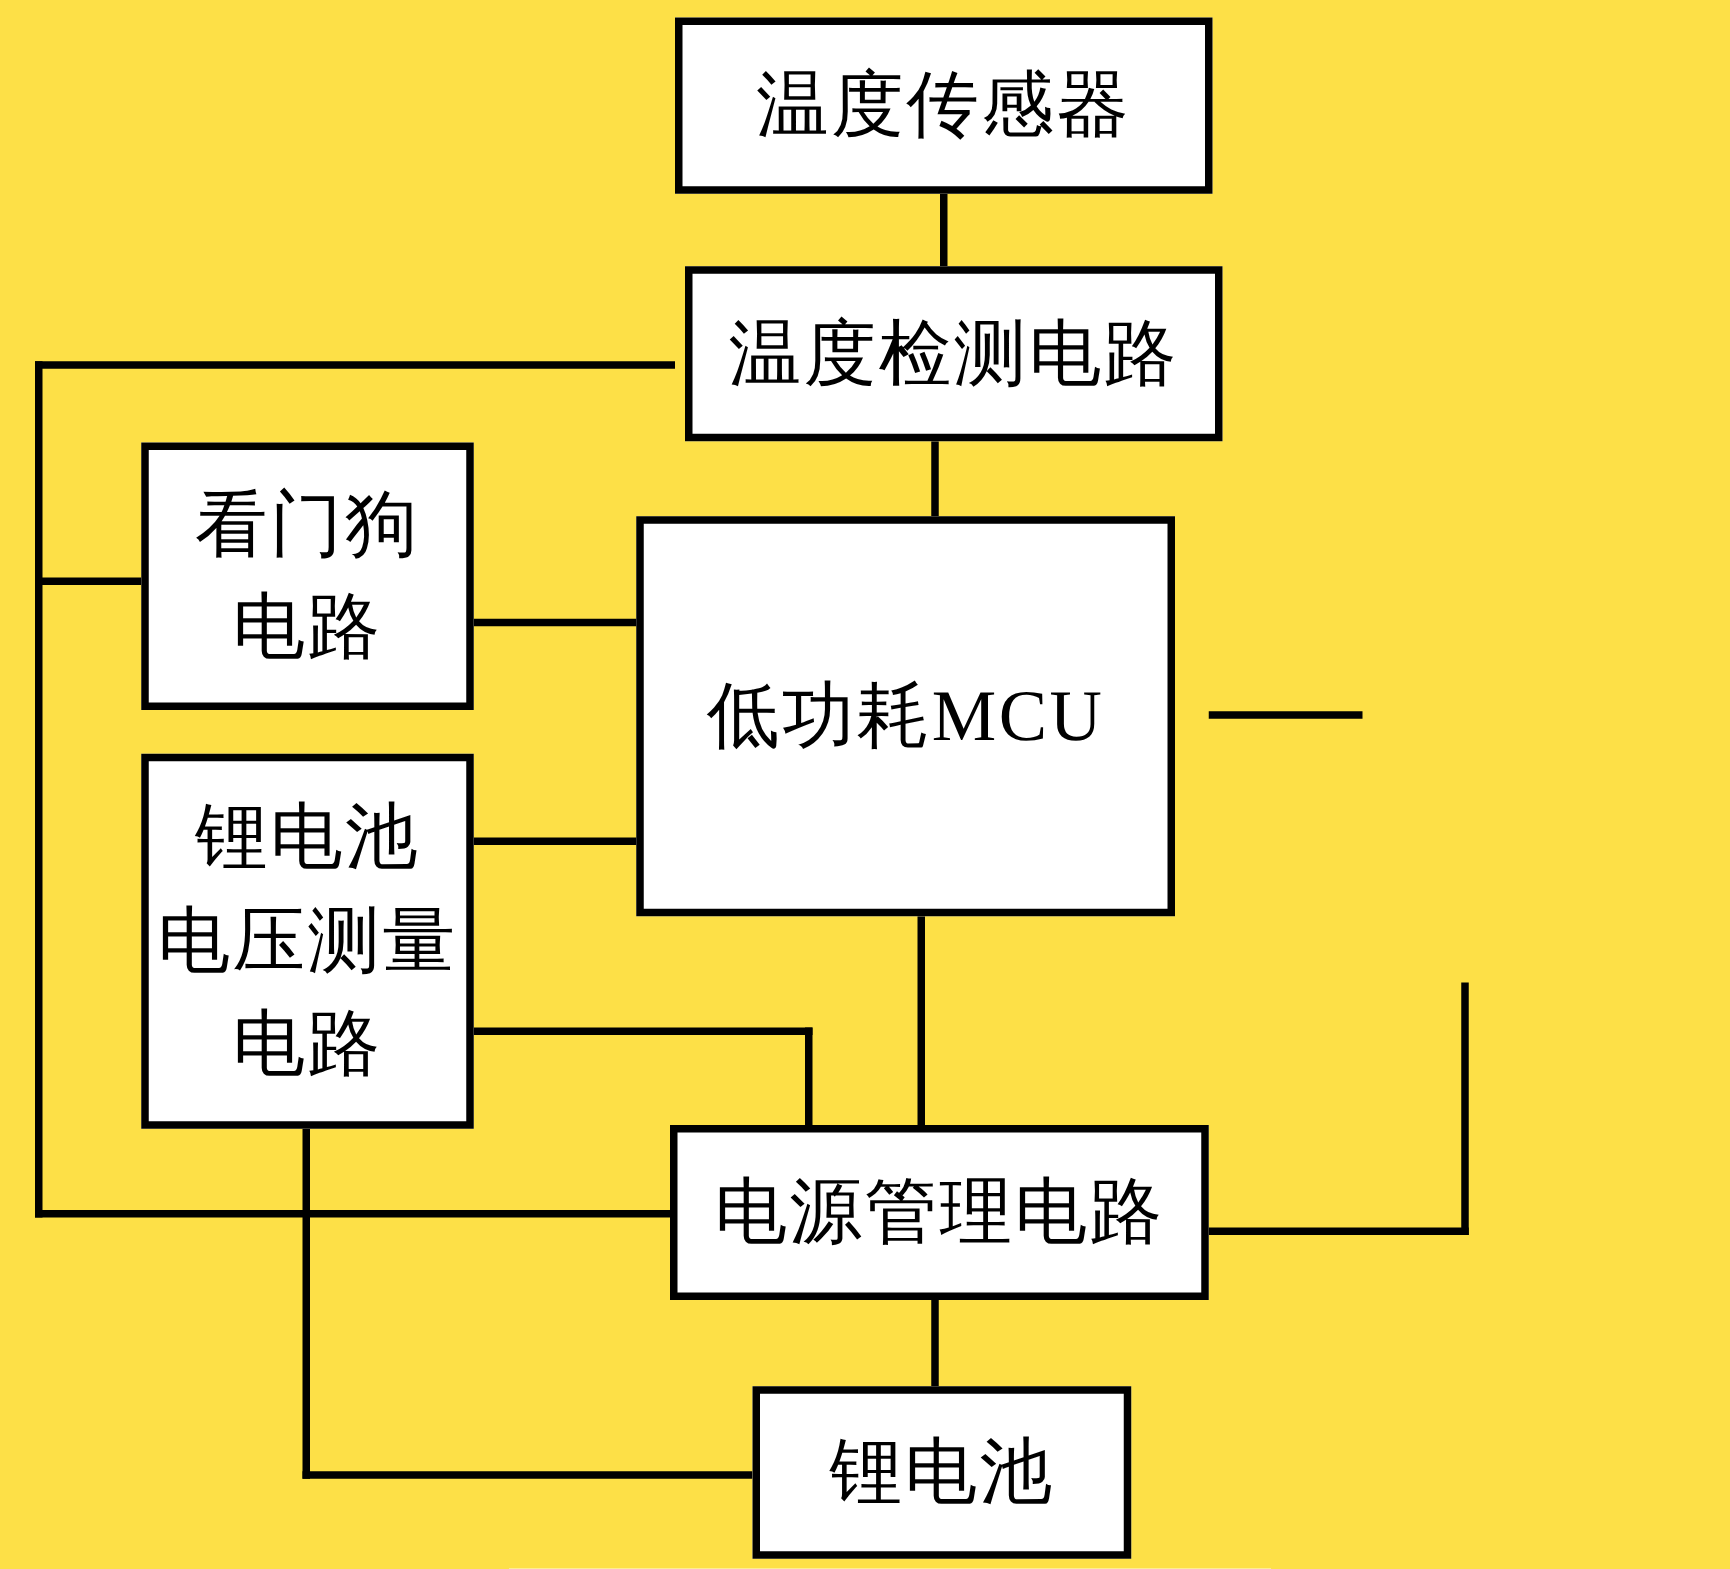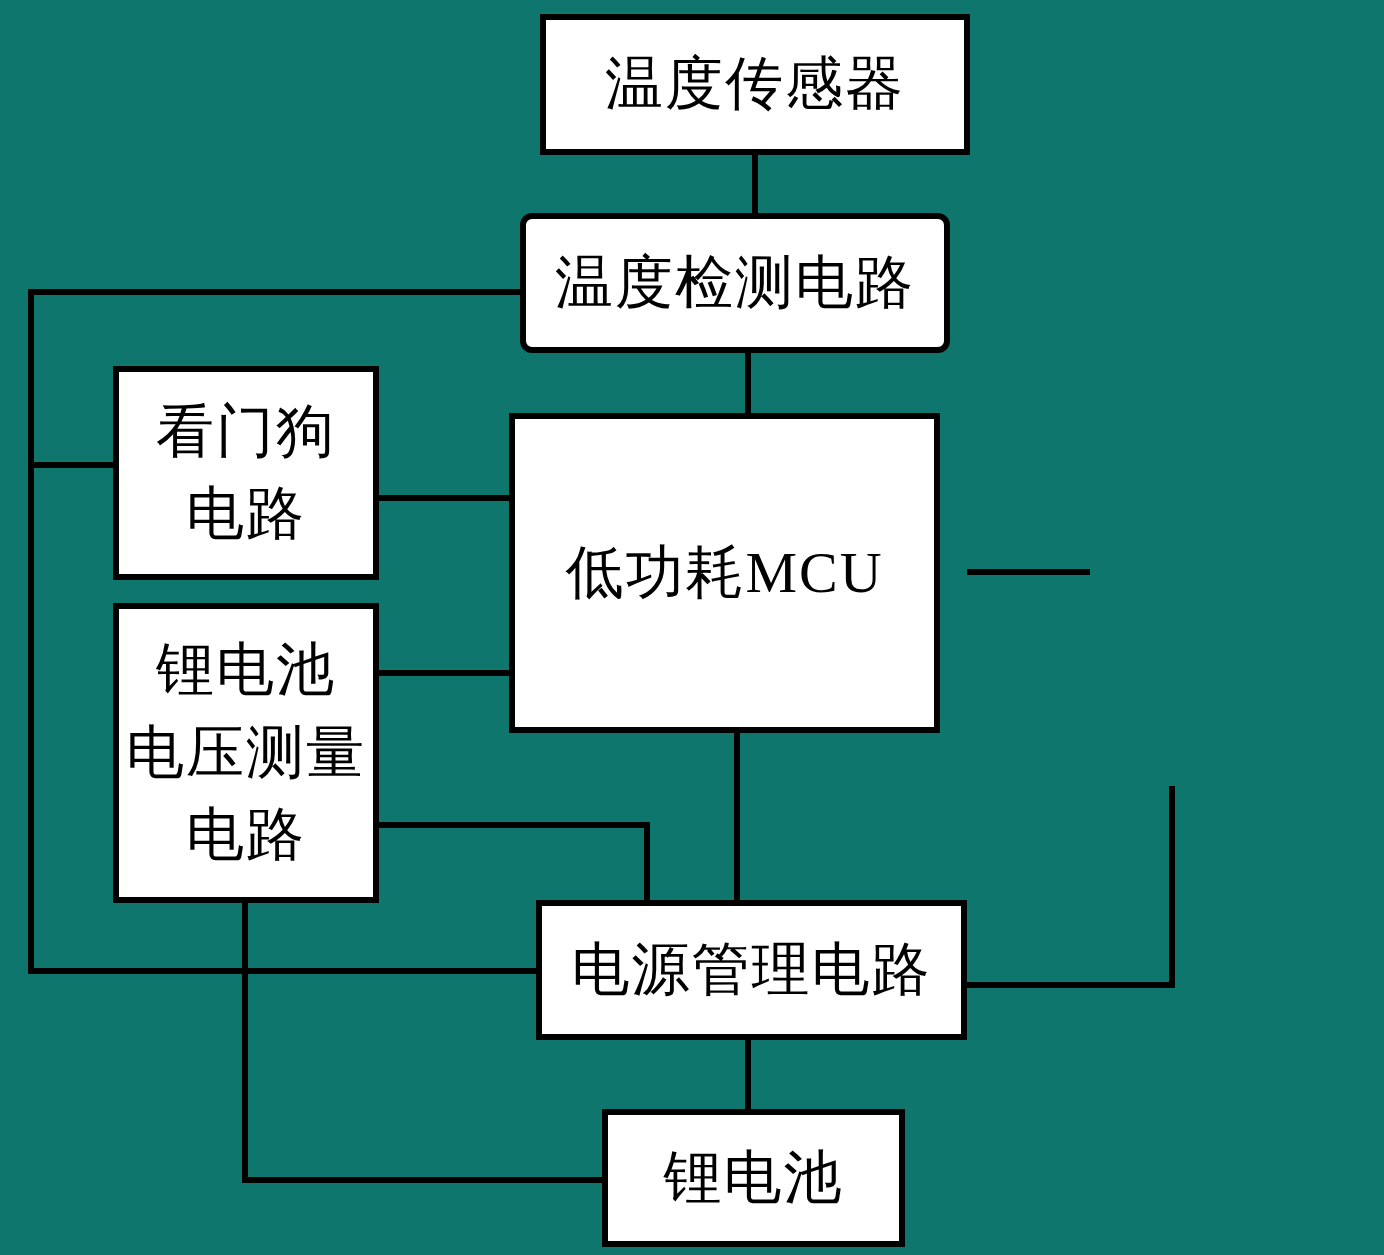--- a/index.html
+++ b/index.html
@@ -4,21 +4,21 @@
 <style>
   html, body {
     margin: 0;
     padding: 0;
     background: #ffffff;
   }
   #diagram {
     position: relative;
     width: 1384px;
     height: 1255px;
-    background: #0f766e;
+    background: #fde047;
     font-family: "Liberation Serif", "DejaVu Serif", serif;
     color: #000000;
     overflow: hidden;
   }
   .wire {
     position: absolute;
     background: #000000;
   }
   .node {
     position: absolute;
@@ -57,25 +57,25 @@
   <div class="wire" style="left:967px; top:982px; width:208px; height:6px;"></div>
   <div class="wire" style="left:1169px; top:786px; width:6px; height:202px;"></div>
   <div class="wire" style="left:745px; top:1040px; width:6px; height:69px;"></div>
   <div class="wire" style="left:242px; top:903px; width:6px; height:280px;"></div>
   <div class="wire" style="left:242px; top:1177px; width:360px; height:6px;"></div>
 
   <div class="node" style="left:540px; top:14px; width:430px; height:141px;">
     <span class="node-label">温度传感器</span>
   </div>
 
-  <div class="node" style="left:520px; top:213px; width:430px; height:140px;border-radius:12px;">
+  <div class="node" style="left:548px; top:213px; width:430px; height:140px;">
     <span class="node-label">温度检测电路</span>
   </div>
 
-  <div class="node" style="left:113px; top:354px; width:266px; height:214px;margin-top:12px;">
+  <div class="node" style="left:113px; top:354px; width:266px; height:214px;">
     <span class="node-label">看门狗
 电路</span>
   </div>
 
   <div class="node" style="left:509px; top:413px; width:431px; height:320px;">
     <span class="node-label">低功耗MCU</span>
   </div>
 
 
   <div class="node" style="left:113px; top:603px; width:266px; height:300px;">

